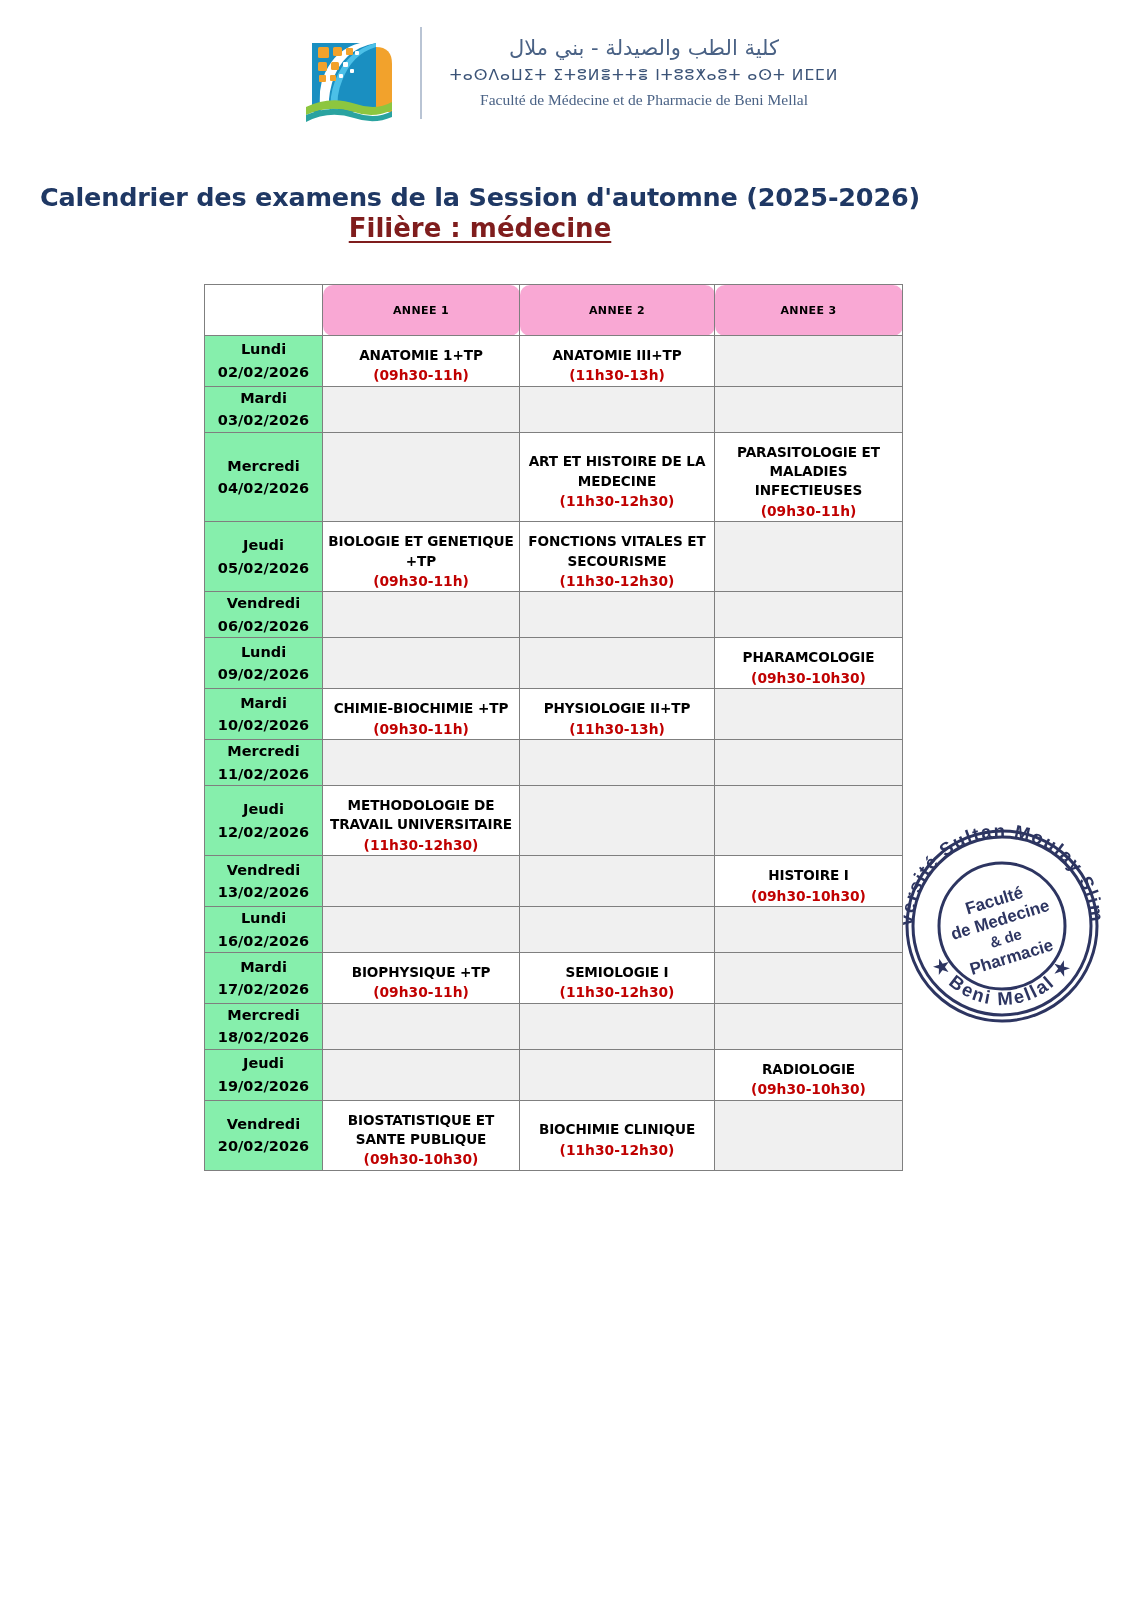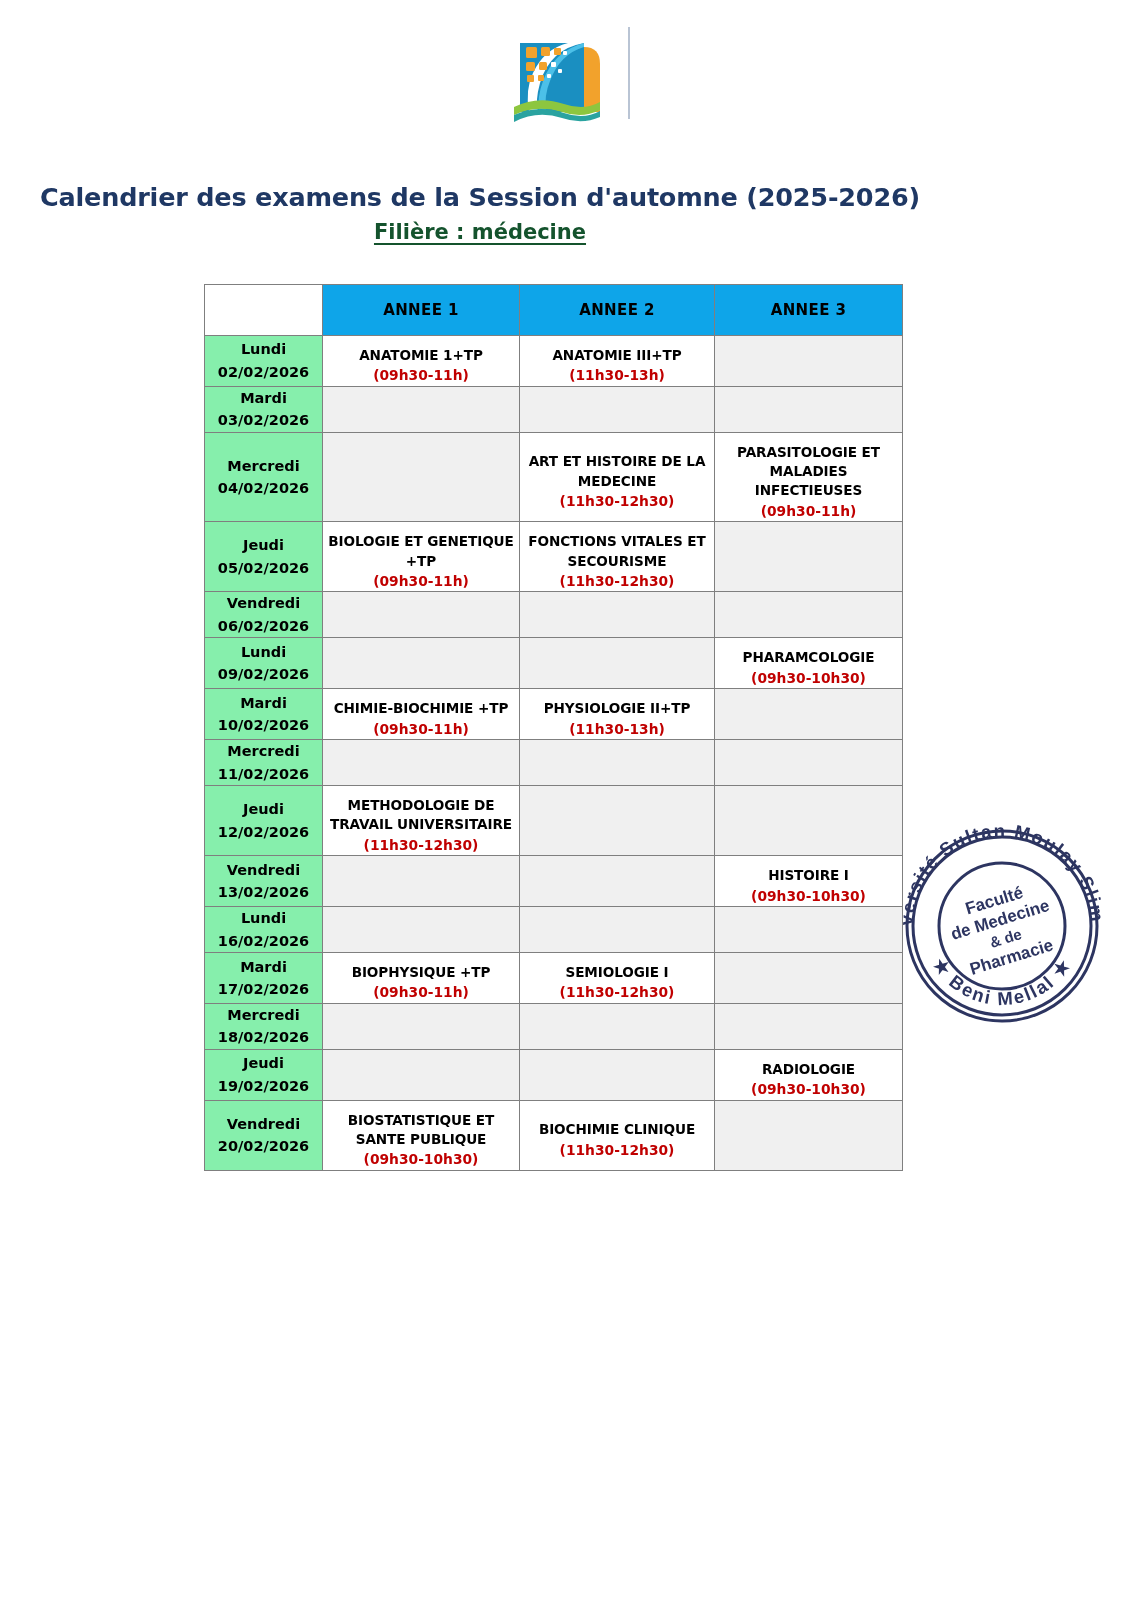--- a/index.html
+++ b/index.html
@@ -87,26 +87,25 @@
   #main-title {
     font-family: "DejaVu Sans", sans-serif;
     font-size: 25.5px;
     font-weight: bold;
     color: #1f3864;
     letter-spacing: -0.2px;
     line-height: 1.2;
   }
   #sub-title {
     font-family: "DejaVu Sans", sans-serif;
-    font-size: 21px;
-    font-weight: bold;
-    color: #14532d;
+    font-size: 26px;
+    font-weight: bold;
+    color: #7f1d1d;
     text-decoration: underline;
     text-underline-offset: 4px;
-    margin-top: 7px;
     line-height: 1.2;
   }
 
   
   #schedule-table {
     position: absolute;
     left: 204px;
     top: 284px;
     width: 698px;
     border-collapse: collapse;
@@ -121,27 +120,28 @@
   col.c-date { width: 118px; }
   col.c-y1   { width: 197px; }
   col.c-y2   { width: 195px; }
   col.c-y3   { width: 188px; }
 
   th.corner-cell {
     background: #ffffff;
     height: 50px;
   }
   th.year-head {
-    background: #0ea5e9;
+    background: #f9a8d4;
     height: 50px;
     font-family: "DejaVu Sans", sans-serif;
-    font-size: 15px;
+    font-size: 11px;
     font-weight: bold;
     color: #000000;
     letter-spacing: 0.4px;
+    border-radius: 10px;
   }
   td.date-cell {
     background: #86efac;
     font-family: "DejaVu Sans", sans-serif;
     font-size: 14.5px;
     font-weight: bold;
     color: #000000;
     line-height: 1.55;
     padding: 4px 2px;
   }
@@ -209,20 +209,25 @@
         <rect x="65" y="34" width="4" height="4" rx="1" fill="#ffffff"></rect>
         <rect x="60" y="52" width="4" height="4" rx="1" fill="#ffffff"></rect>
 
         <path d="M16 90 q24 -12 50 -3 q20 7 36 -2 v8 q-18 9 -38 2 q-25 -8 -48 3 z" fill="#8dc63f"></path>
         <path d="M16 98 q24 -11 50 -2 q20 7 36 -2 v6 q-18 8 -38 1 q-25 -8 -48 4 z" fill="#2aa3a0"></path>
       </svg>
     </div>
 
     <div id="letterhead-divider"></div>
 
+    <div id="letterhead-text">
+      <div class="lh-arabic">كلية الطب والصيدلة - بني ملال</div>
+      <div class="lh-tifinagh">ⵜⴰⵙⴷⴰⵡⵉⵜ ⵉⵜⵓⵍⴻⵜⵜⴻ ⵏⵜⵓⵓⵅⴰⵓⵜ ⴰⵙⵜ ⵍⵎⵎⵍ</div>
+      <div class="lh-french">Faculté de Médecine et de Pharmacie de Beni Mellal</div>
+    </div>
 
   </div>
 </div>
 
 <div id="title-block">
   <div id="main-title">Calendrier des examens de la Session d'automne  (2025-2026)</div>
   <div id="sub-title">Filière : médecine</div>
 </div>
 
 <table id="schedule-table">

